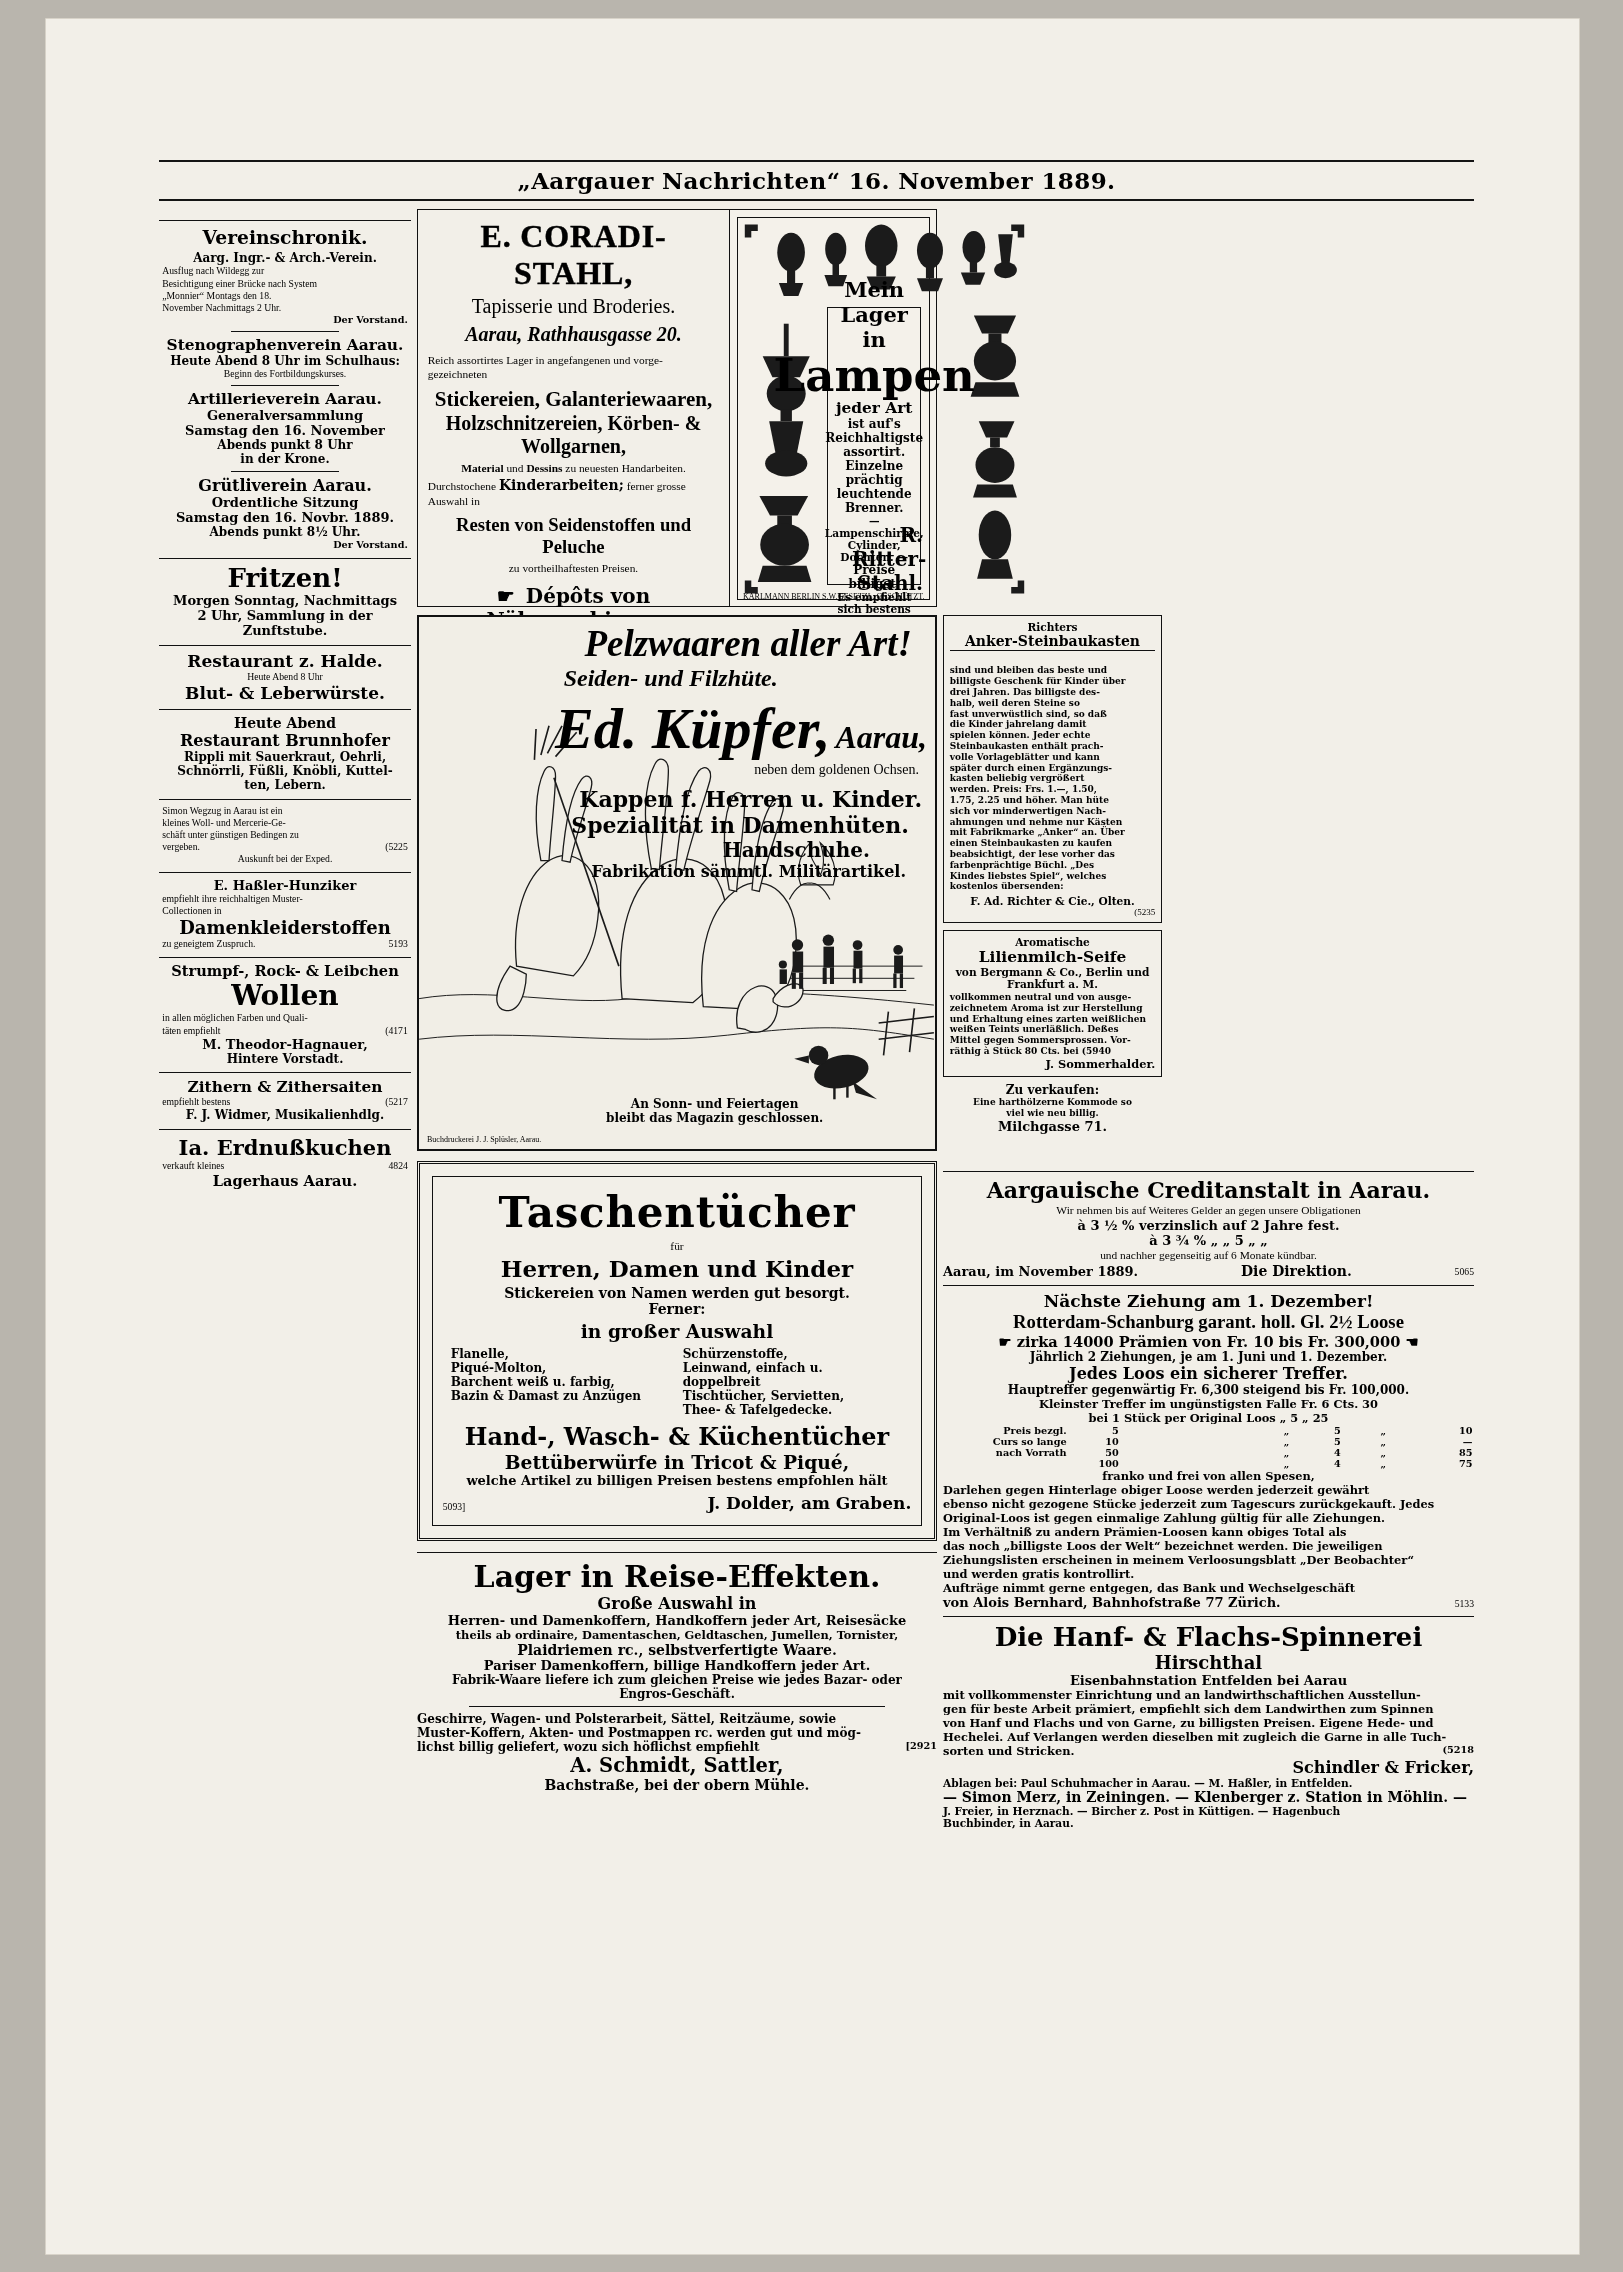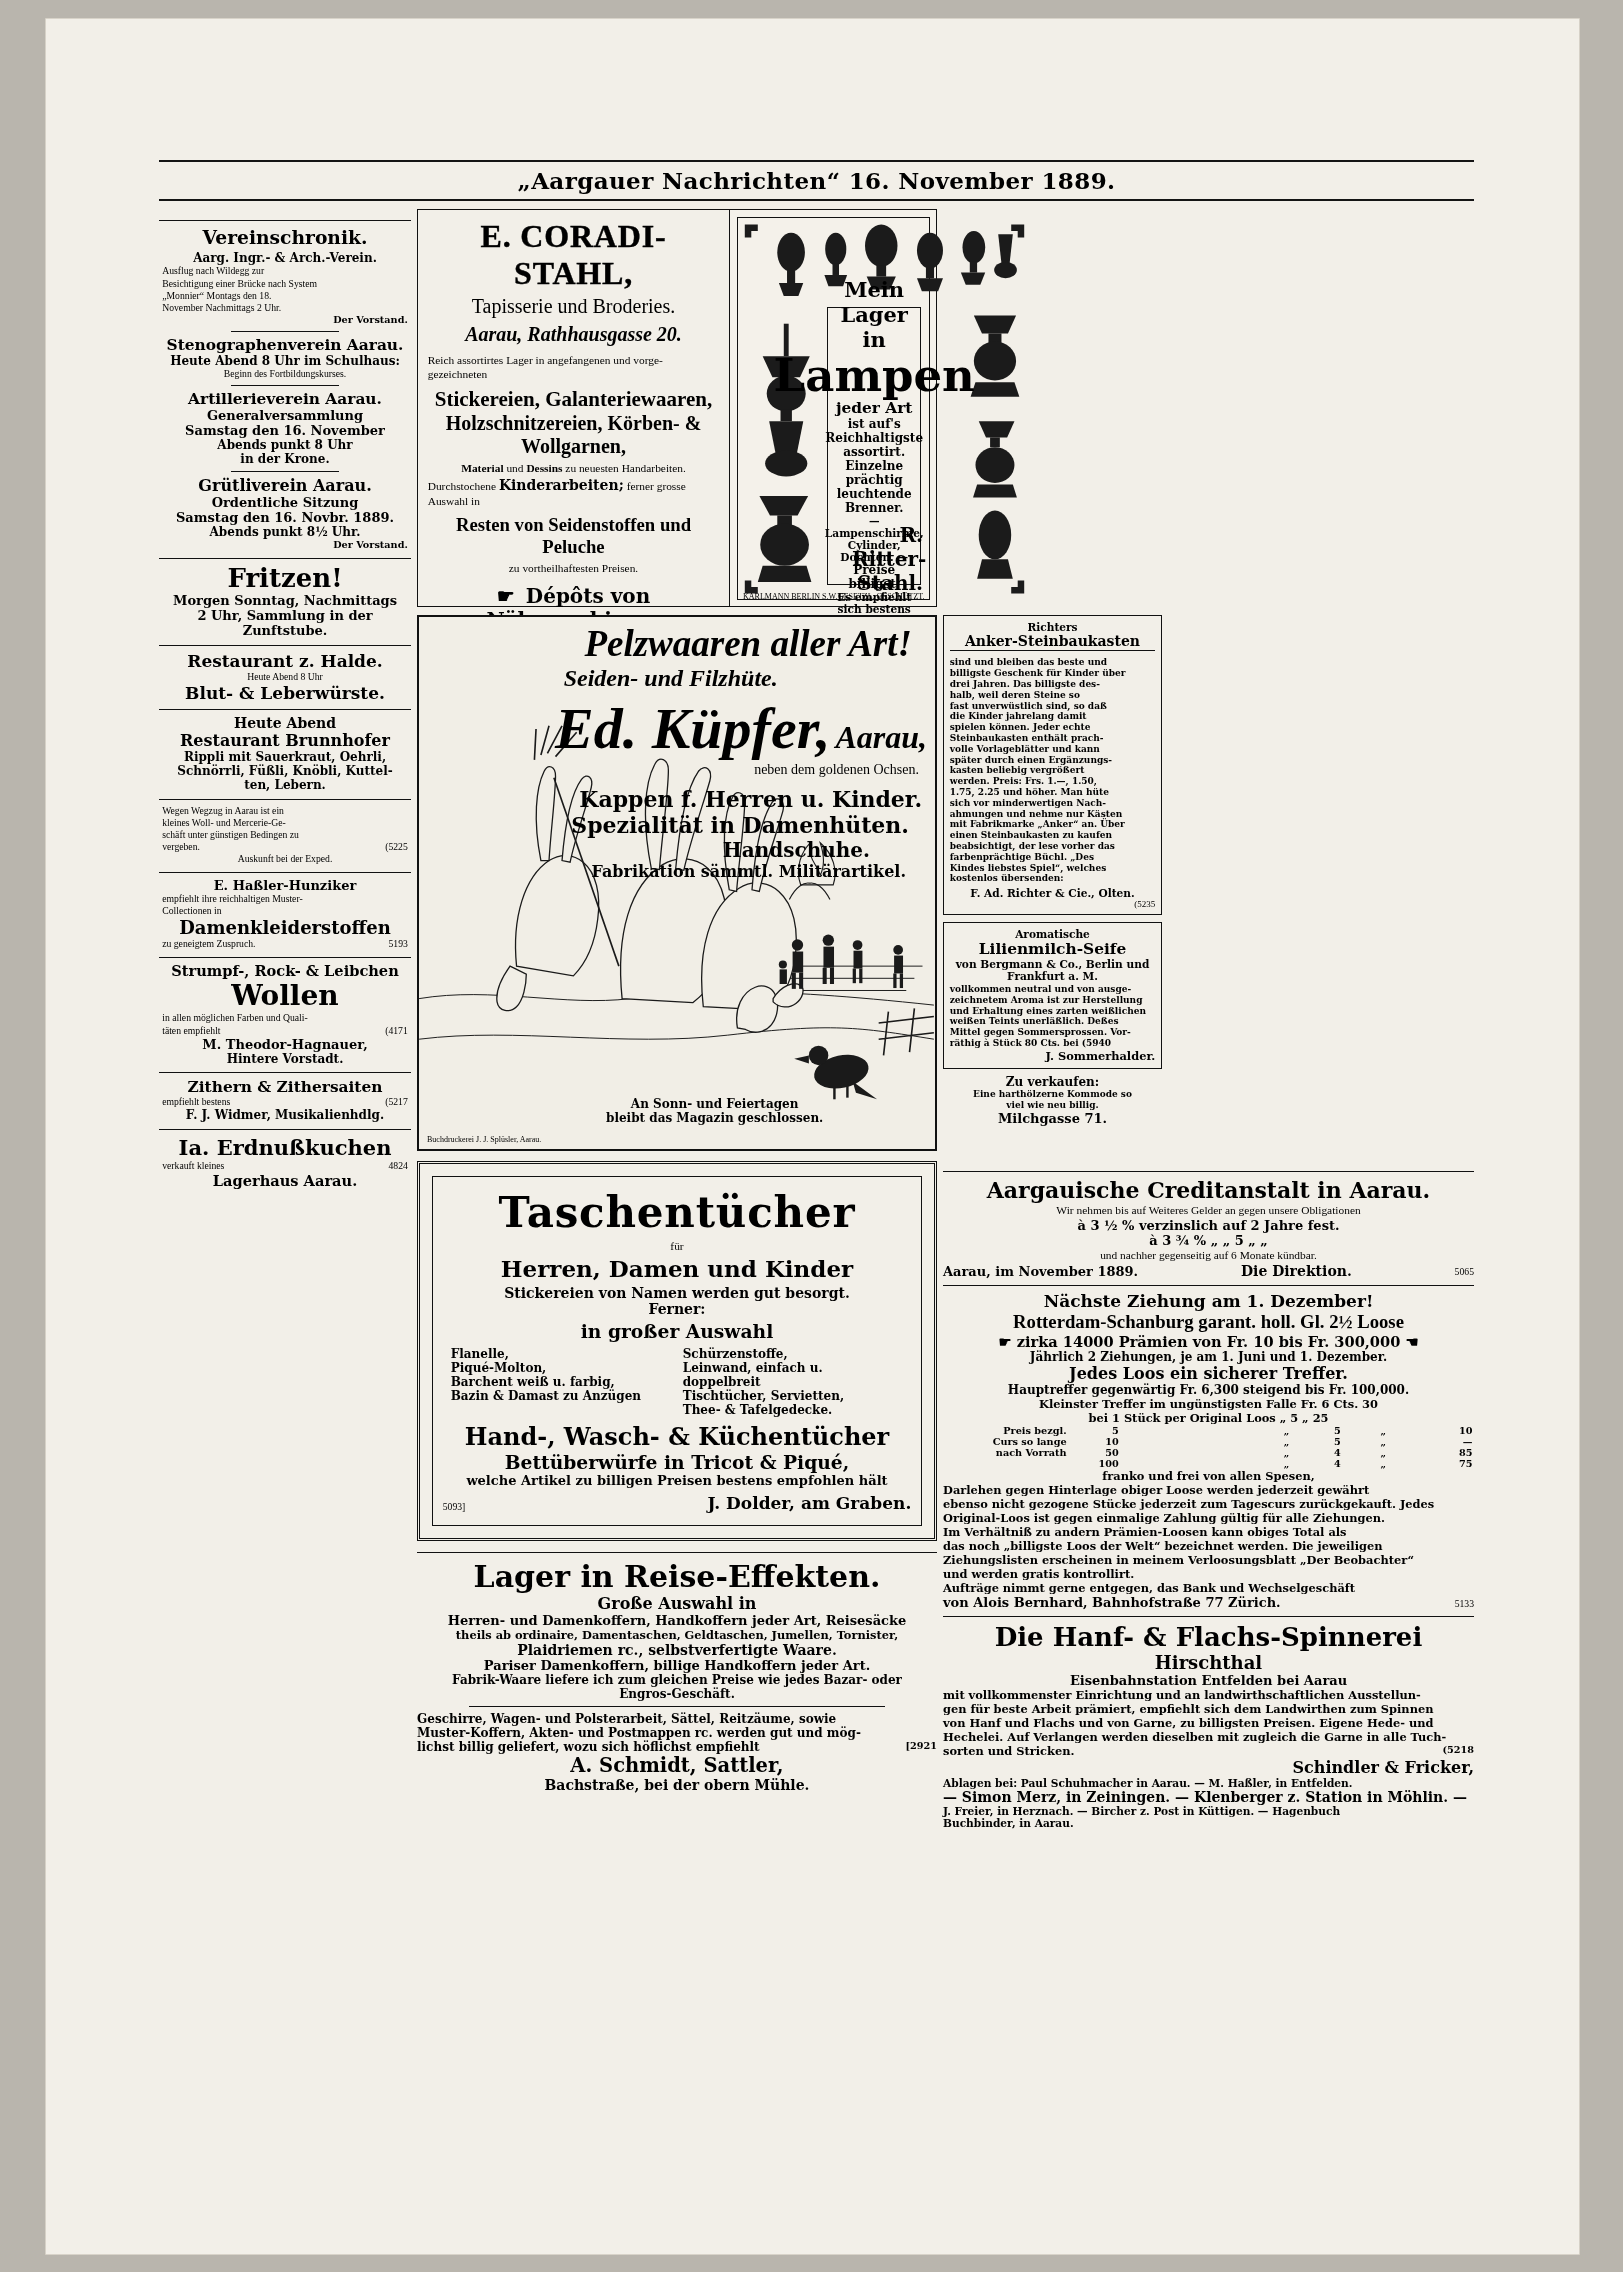--- a/index.html
+++ b/index.html
@@ -166,21 +166,21 @@
 
       <div class="blk">
         <div class="ctr frak" style="font-size:14px">Heute Abend</div>
         <div class="ctr frak" style="font-size:16px">Restaurant Brunnhofer</div>
         <div class="ctr frak" style="font-size:12px">Rippli mit Sauerkraut, Oehrli,</div>
         <div class="ctr frak" style="font-size:12px">Schnörrli, Füßli, Knöbli, Kuttel-</div>
         <div class="ctr frak" style="font-size:12px">ten, Lebern.</div>
       </div>
 
       <div class="blk sm">
-        <div>Wegen Wegzug in Aarau ist ein</div>
+        <div>Simon Wegzug in Aarau ist ein</div>
         <div>kleines Woll- und Mercerie-Ge-</div>
         <div>schäft unter günstigen Bedingen zu</div>
         <div><span>vergeben.</span>
           <span class="rt" style="float:right">(5225</span></div>
         <div class="ctr">Auskunft bei der Exped.</div>
       </div>
 
       <div class="blk">
         <div class="ctr frak" style="font-size:13px">E. Haßler-Hunziker</div>
         <div class="sm">empfiehlt ihre reichhaltigen Muster-</div>
@@ -476,21 +476,21 @@
         <div class="ctr frak" style="font-size:14px">Bachstraße, bei der obern Mühle.</div>
       </div>
     </div>
 
     <div class="col c3">
 
       <div style="position:absolute;left:0;top:406px;width:219px">
         <div class="stein">
           <div class="ctr frak" style="font-size:10.6px">Richters</div>
           <div class="ctr frak" style="font-size:14px;border-bottom:0.8px solid #111;padding-bottom:1.6px">Anker-Steinbaukasten</div>
-          <div class="xs frak" style="margin-top:6px">
+          <div class="xs frak" style="margin-top:14px">
             <div>sind und bleiben das beste und</div>
             <div>billigste Geschenk für Kinder über</div>
             <div>drei Jahren. Das billigste des-</div>
             <div>halb, weil deren Steine so</div>
             <div>fast unverwüstlich sind, so daß</div>
             <div>die Kinder jahrelang damit</div>
             <div>spielen können. Jeder echte</div>
             <div>Steinbaukasten enthält prach-</div>
             <div>volle Vorlageblätter und kann</div>
             <div>später durch einen Ergänzungs-</div>

